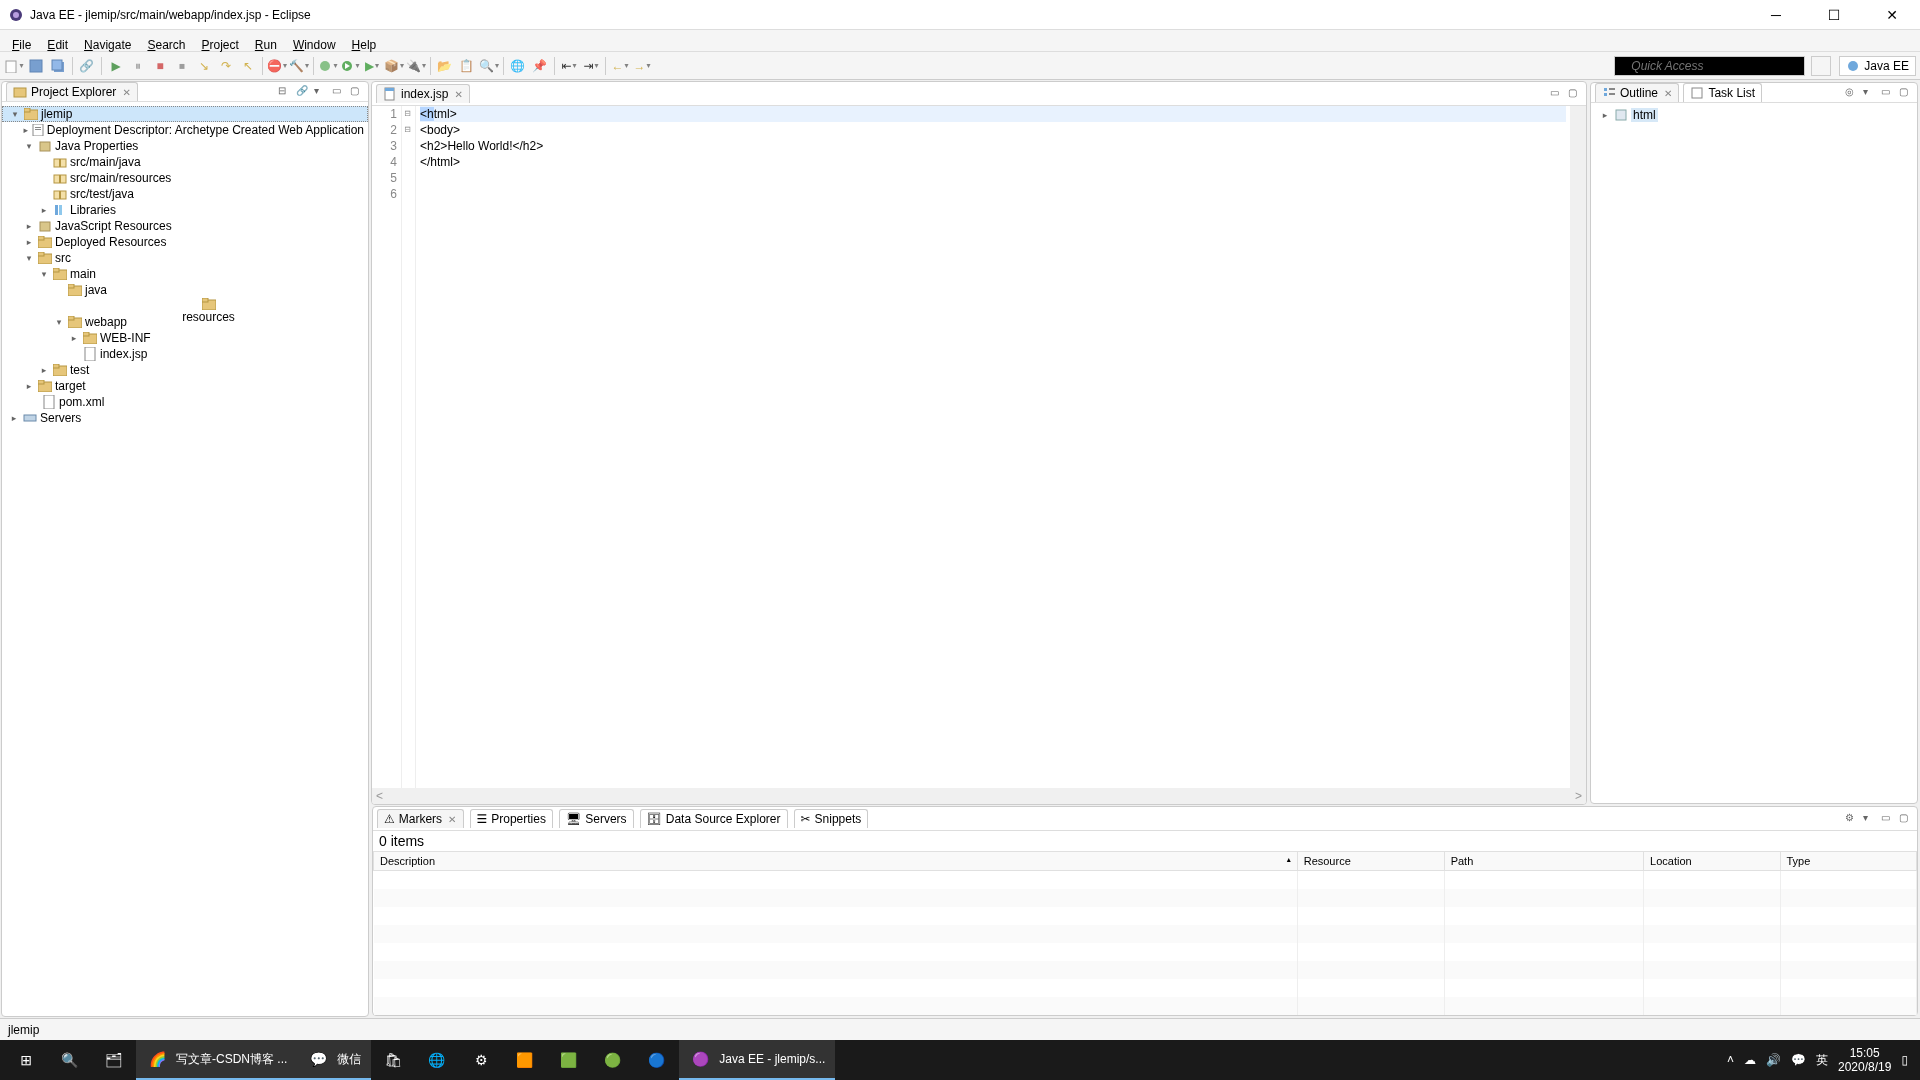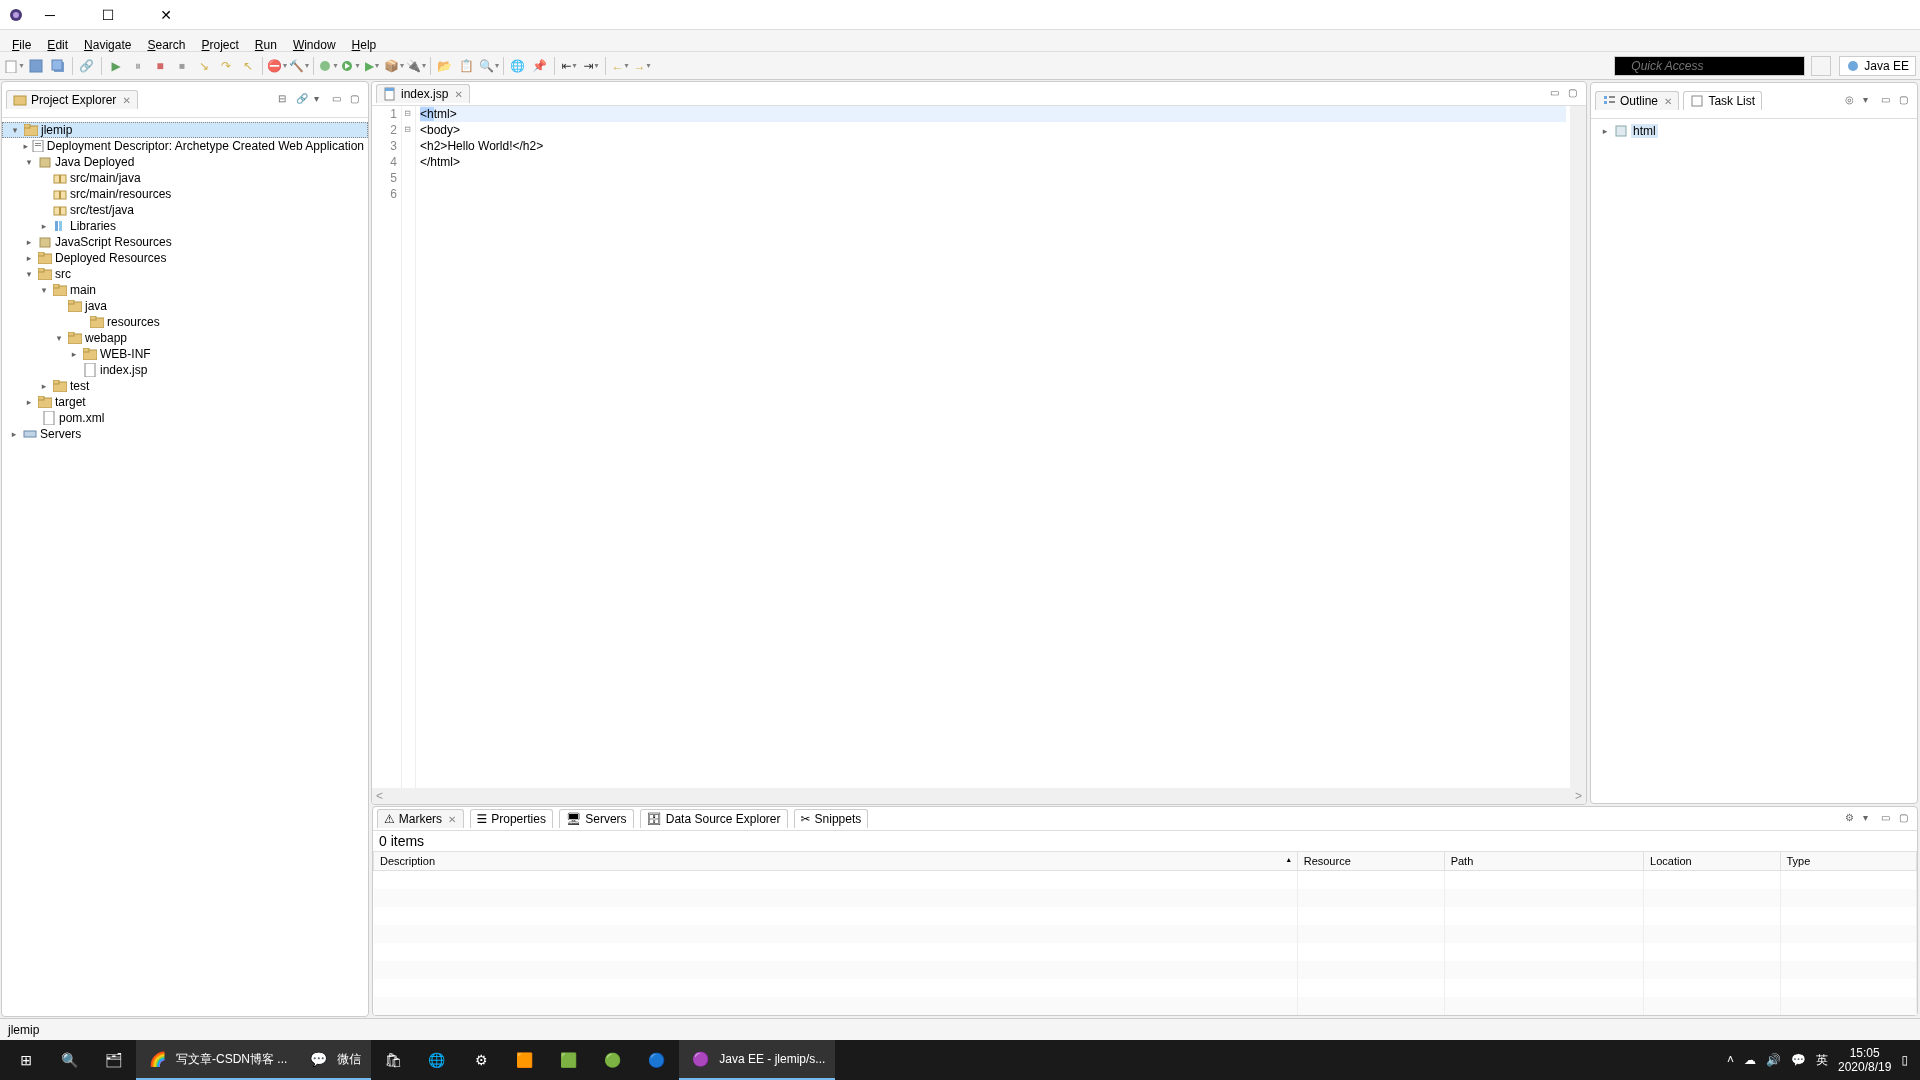--- a/index.html
+++ b/index.html
@@ -14,21 +14,21 @@
 .menubar span u { text-decoration:underline; }
 .toolbar { height:28px; background:#f5f5f5; display:flex; align-items:center; padding:0 4px; border-bottom:1px solid #ccc; gap:2px; }
 .toolbar .tbtn { width:20px; height:20px; display:flex; align-items:center; justify-content:center; opacity:0.8; }
 .toolbar .sep { width:1px; height:18px; background:#ccc; margin:0 2px; }
 .toolbar .dropdown::after { content:"▾"; font-size:8px; color:#666; margin-left:1px; }
 .quickaccess { margin-left:auto; border:1px solid #ccc; padding:2px 16px; background:#000000; font-style:italic; color:#666; }
 .perspective { display:flex; align-items:center; gap:4px; margin-left:6px; padding:2px 6px; border:1px solid #ccc; background:#fff; }
 .perspective-btn { width:20px; height:20px; border:1px solid #ccc; margin-left:4px; }
 .workarea { flex:1; display:flex; overflow:hidden; }
 .left-panel { width:368px; background:#fff; border:1px solid #ccc; display:flex; flex-direction:column; border-radius:4px; margin:1px; }
-.panel-header { height:36px; display:flex; align-items:center; border-bottom:1px solid #ddd; padding:0 4px; gap:4px; }
+.panel-header { height:20px; display:flex; align-items:center; border-bottom:1px solid #ddd; padding:0 4px; gap:4px; }
 .panel-tab { display:flex; align-items:center; gap:4px; padding:2px 6px; border:1px solid #ccc; border-bottom:none; background:#fff; border-radius:3px 3px 0 0; }
 .panel-tab.active { background:#f5f5f5; }
 .panel-tab .close { font-size:10px; color:#888; margin-left:2px; }
 .panel-tools { margin-left:auto; display:flex; gap:4px; }
 .panel-tools span { width:14px; height:14px; font-size:10px; color:#666; }
 .tree { flex:1; overflow:auto; padding:4px 0; }
 .tree-item { display:flex; align-items:center; height:16px; padding:0 4px; cursor:default; white-space:nowrap; }
 .tree-item.selected { background:#cde6fa; border:1px dotted #888; }
 .tree-arrow { width:12px; font-size:9px; color:#666; text-align:center; }
 .tree-icon { width:16px; height:14px; margin:0 2px; display:inline-flex; align-items:center; justify-content:center; font-size:10px; }
@@ -73,20 +73,21 @@
 </head>
 <body>
 
 <div class="titlebar">
   <span class="icon">
     <svg width="16" height="16">
         <circle cx="8" cy="8" r="6" fill="#4a3a7a"></circle>
         <circle cx="8" cy="8" r="3" fill="#b89de0"></circle>
       </svg>
   </span>
+  <span class="title">Java EE - jlemip/src/main/webapp/index.jsp - Eclipse</span>
   <div class="winbtns">
     <span class="winbtn">─</span>
     <span class="winbtn">☐</span>
     <span class="winbtn">✕</span>
   </div>
 </div>
 
 <div class="menubar" id="menubar">
     <span><u>F</u>ile</span>
     <span><u>E</u>dit</span>
@@ -208,21 +209,21 @@
           </span>
           <span>Deployment Descriptor: Archetype Created Web Application</span>
         </div>
         <div class="tree-item" style="padding-left: 21px;">
           <span class="tree-arrow">▾</span>
           <span class="tree-icon ">
             <svg width="14" height="12">
               <rect x="2" y="2" width="10" height="9" fill="#d9c68a" stroke="#a8925a"></rect>
             </svg>
           </span>
-          <span>Java Deployed</span>
+          <span>Java Properties</span>
         </div>
         <div class="tree-item" style="padding-left: 36px;">
           <span class="tree-arrow"></span>
           <span class="tree-icon ">
             <svg width="14" height="12">
               <rect x="1" y="3" width="12" height="8" fill="#f4e0a8" stroke="#b59642"></rect>
               <rect x="6" y="3" width="2" height="8" fill="#b59642"></rect>
             </svg>
           </span>
           <span>src/main/java</span>
@@ -299,21 +300,21 @@
         <div class="tree-item" style="padding-left: 51px;">
           <span class="tree-arrow"></span>
           <span class="tree-icon folder-icon">
             <svg width="14" height="12">
               <rect x="0" y="2" width="14" height="10" fill="#e6c67a" stroke="#b59642"></rect>
               <rect x="0" y="0" width="6" height="4" fill="#e6c67a" stroke="#b59642"></rect>
             </svg>
           </span>
           <span>java</span>
         </div>
-        <div class="tree-item" style="padding-left: 73px;">
+        <div class="tree-item" style="padding-left: 51px; flex-direction: column;">
           <span class="tree-arrow"></span>
           <span class="tree-icon folder-icon">
             <svg width="14" height="12">
               <rect x="0" y="2" width="14" height="10" fill="#e6c67a" stroke="#b59642"></rect>
               <rect x="0" y="0" width="6" height="4" fill="#e6c67a" stroke="#b59642"></rect>
             </svg>
           </span>
           <span>resources</span>
         </div>
         <div class="tree-item" style="padding-left: 51px;">

